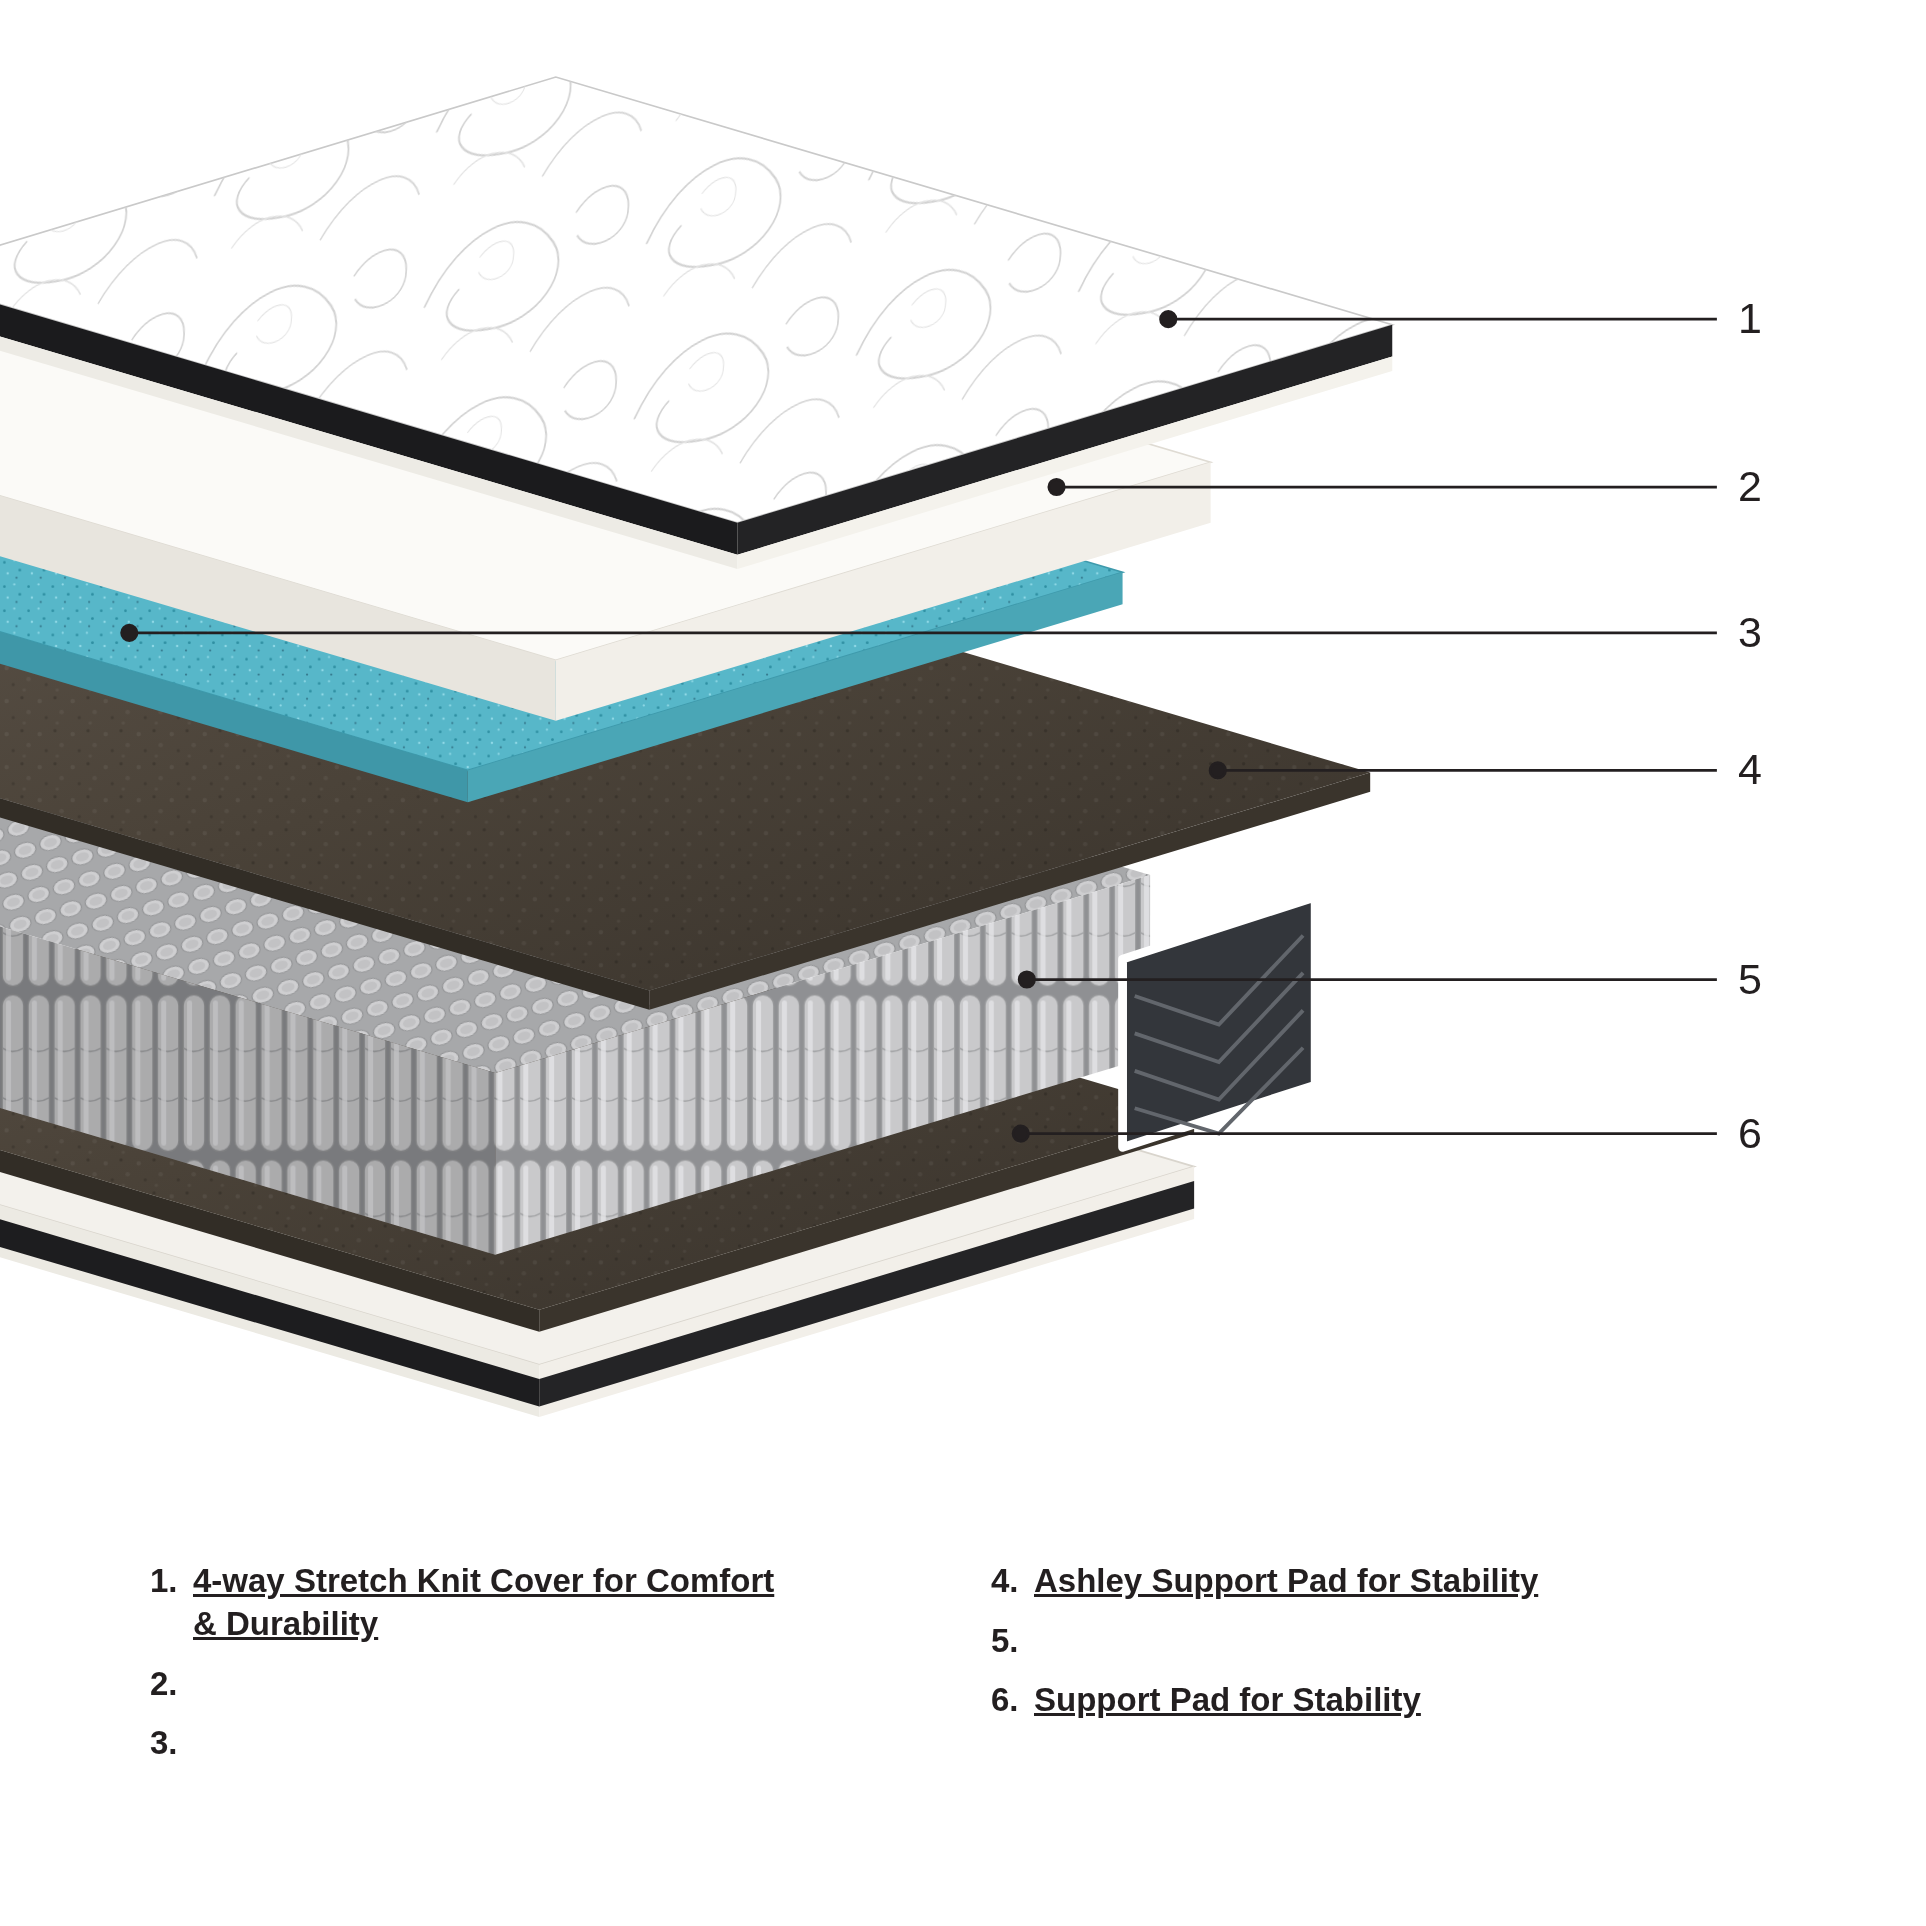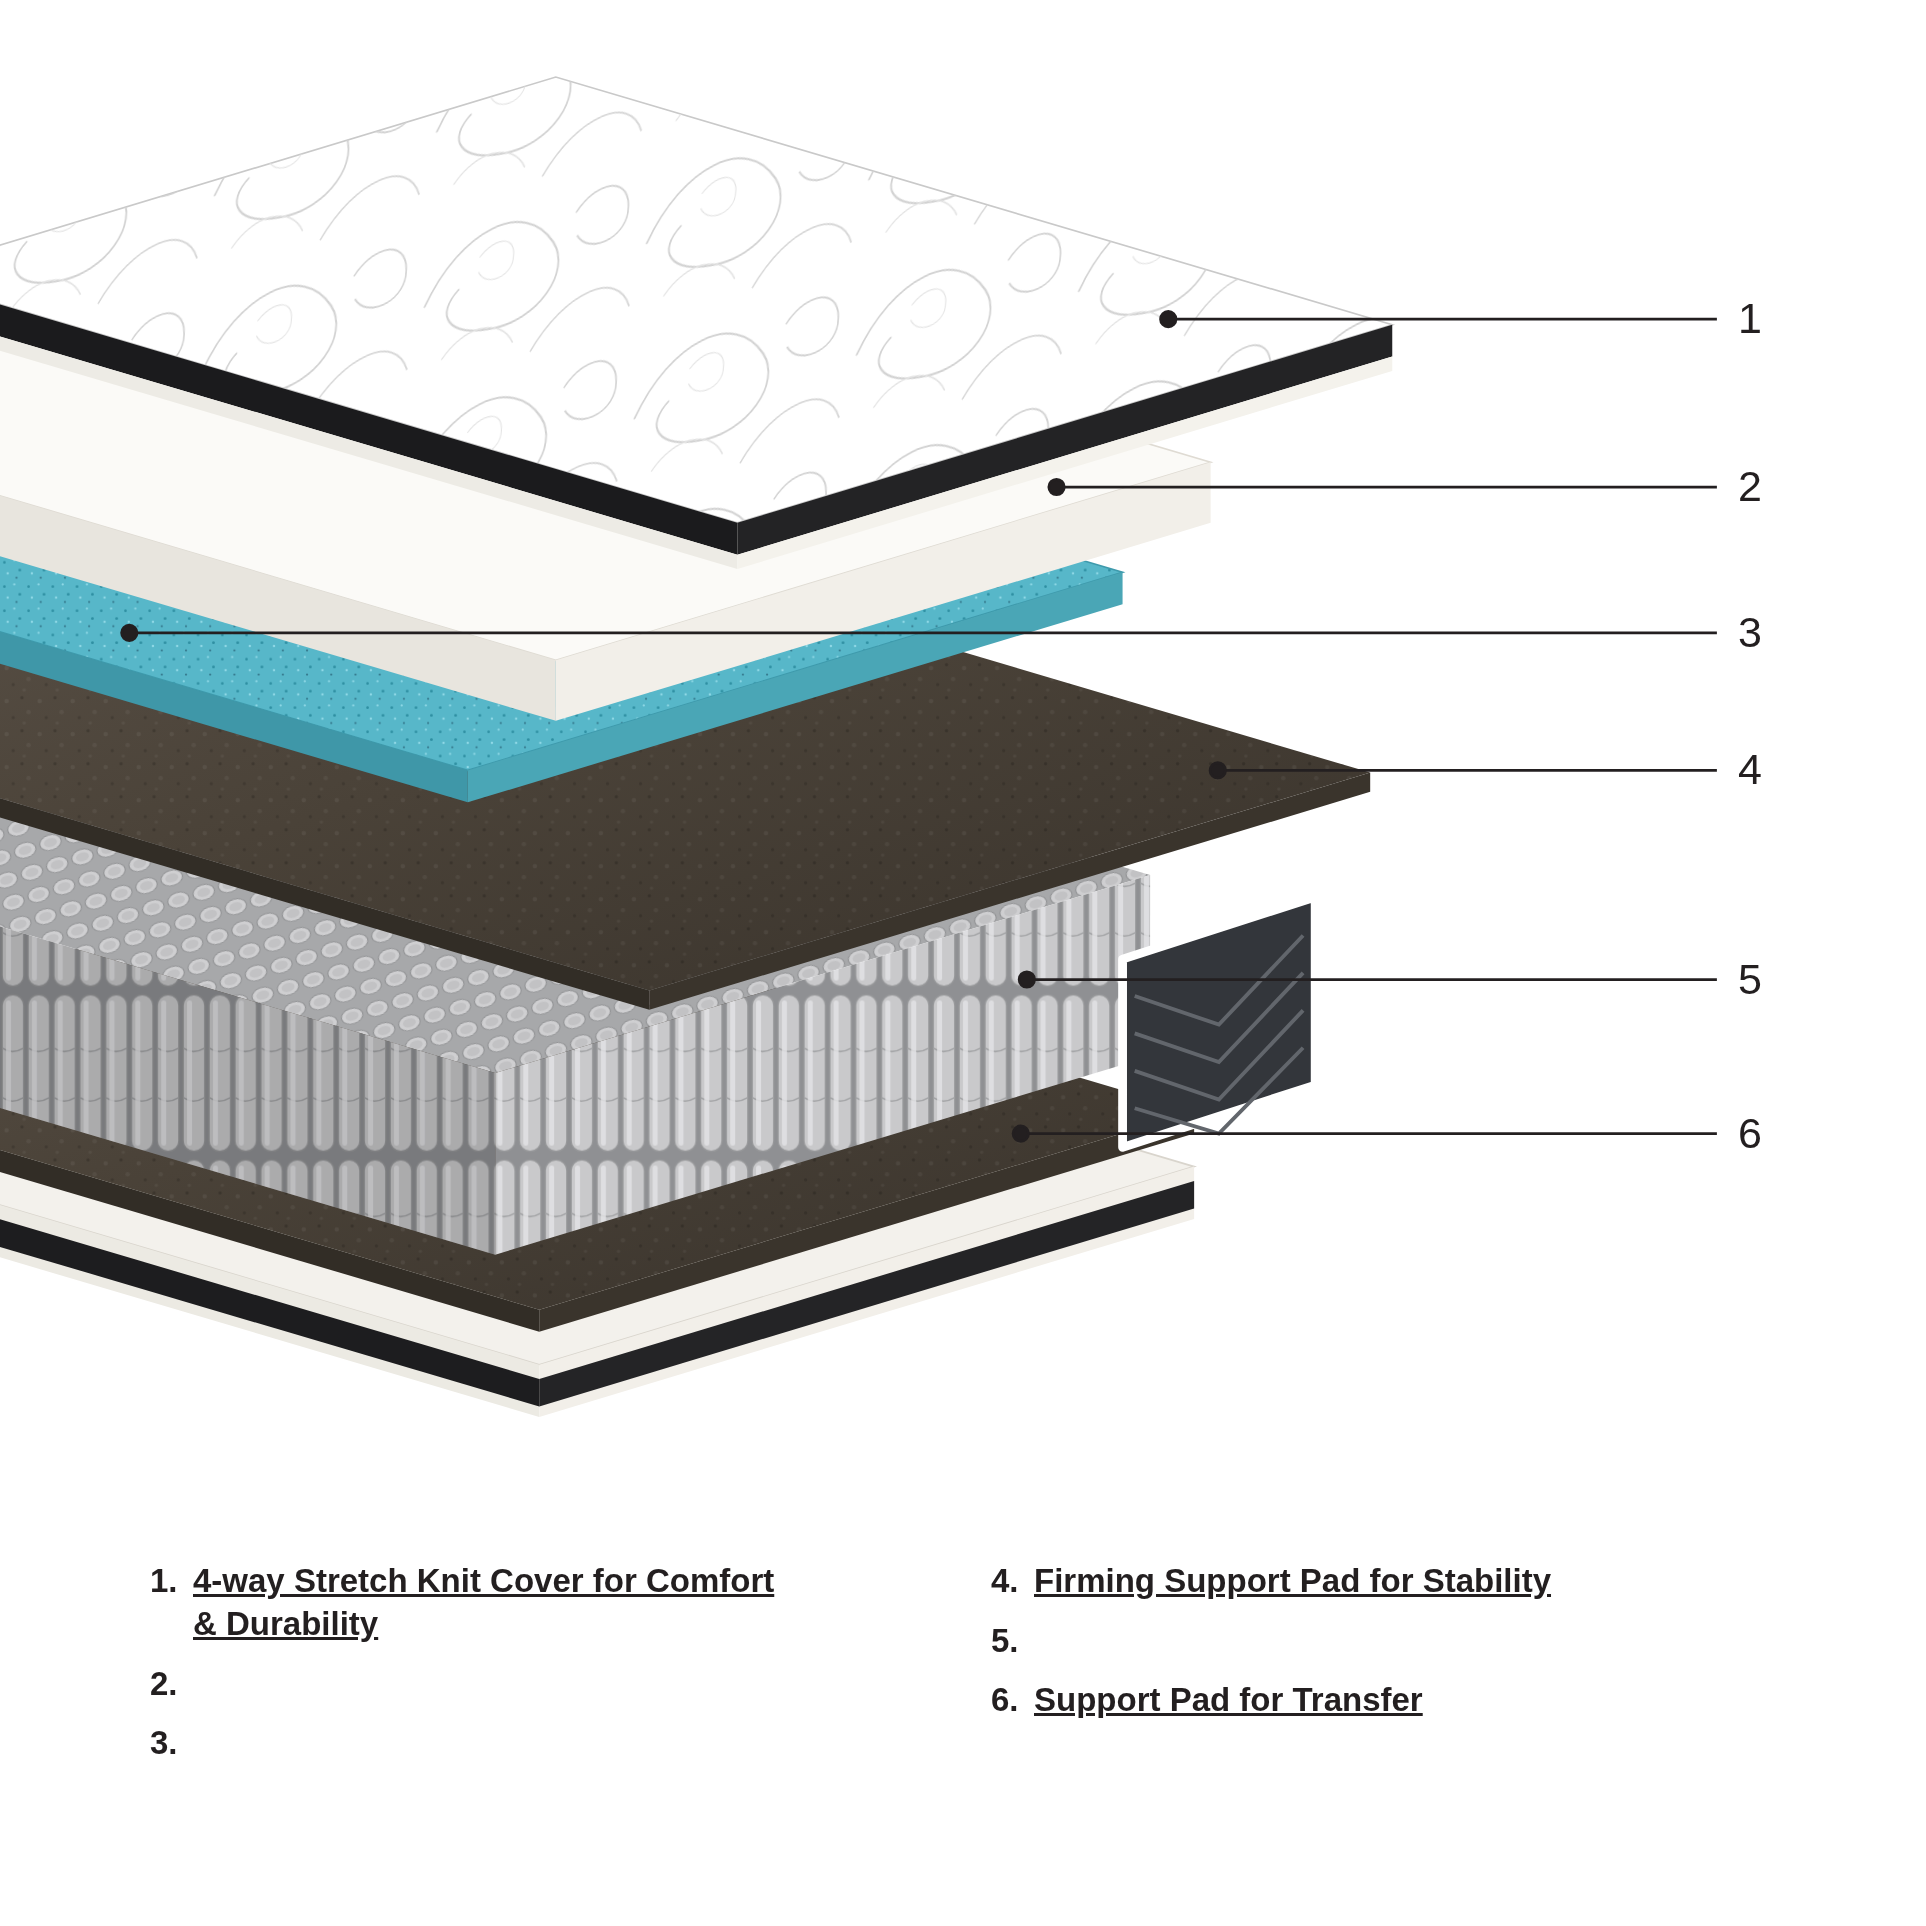--- a/index.html
+++ b/index.html
@@ -158,25 +158,25 @@
       <span class="num">2.</span>
     </div>
     <div class="legend-item">
       <span class="num">3.</span>
     </div>
   </div>
 
   <div class="legend-col col-2">
     <div class="legend-item">
       <span class="num">4.</span>
-      <span class="txt">Firming Support Pad for Stability</span>
+      <span class="txt">Ashley Support Pad for Stability</span>
     </div>
     <div class="legend-item">
       <span class="num">5.</span>
     </div>
     <div class="legend-item">
       <span class="num">6.</span>
-      <span class="txt">Support Pad for Transfer</span>
+      <span class="txt">Support Pad for Stability</span>
     </div>
   </div>
 
 </div>
 
 
 </body></html>

